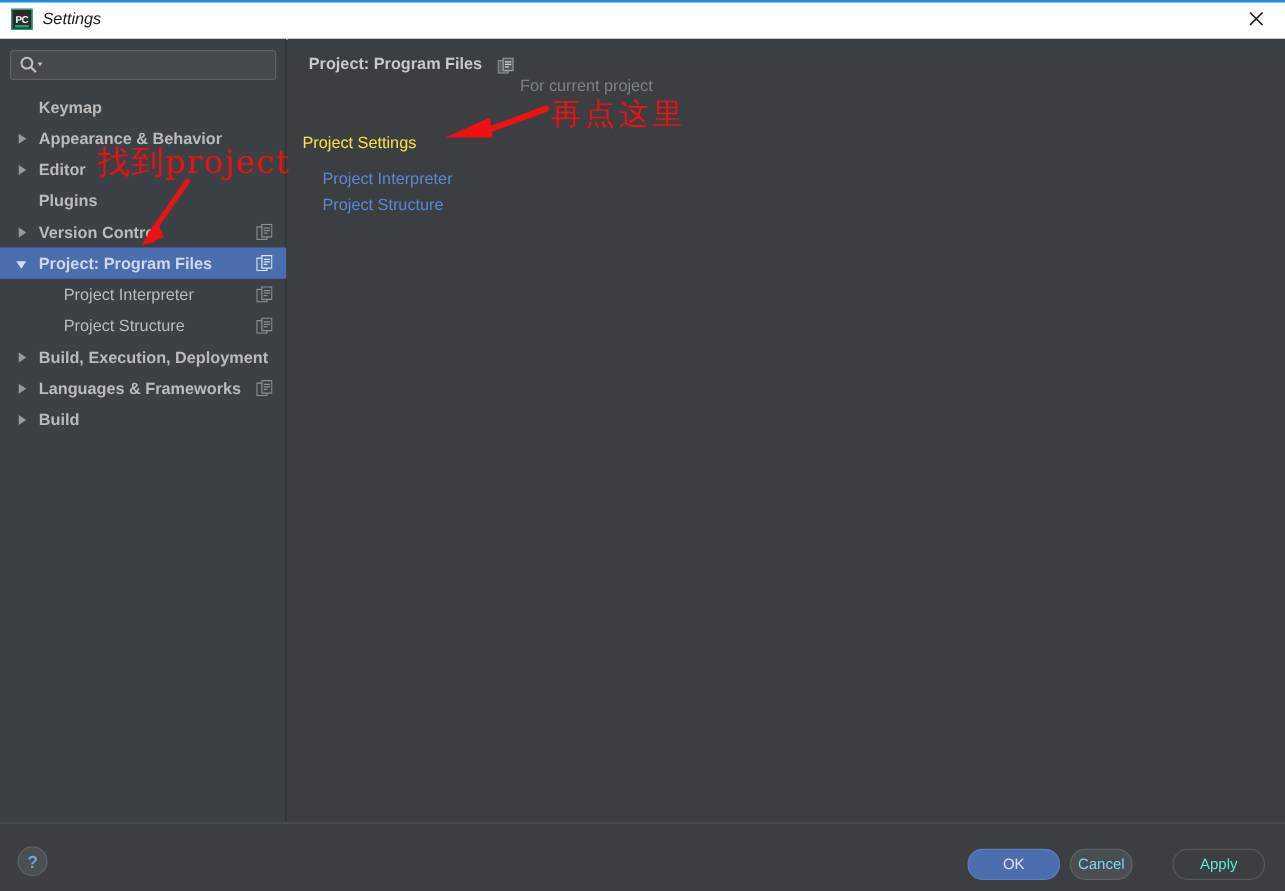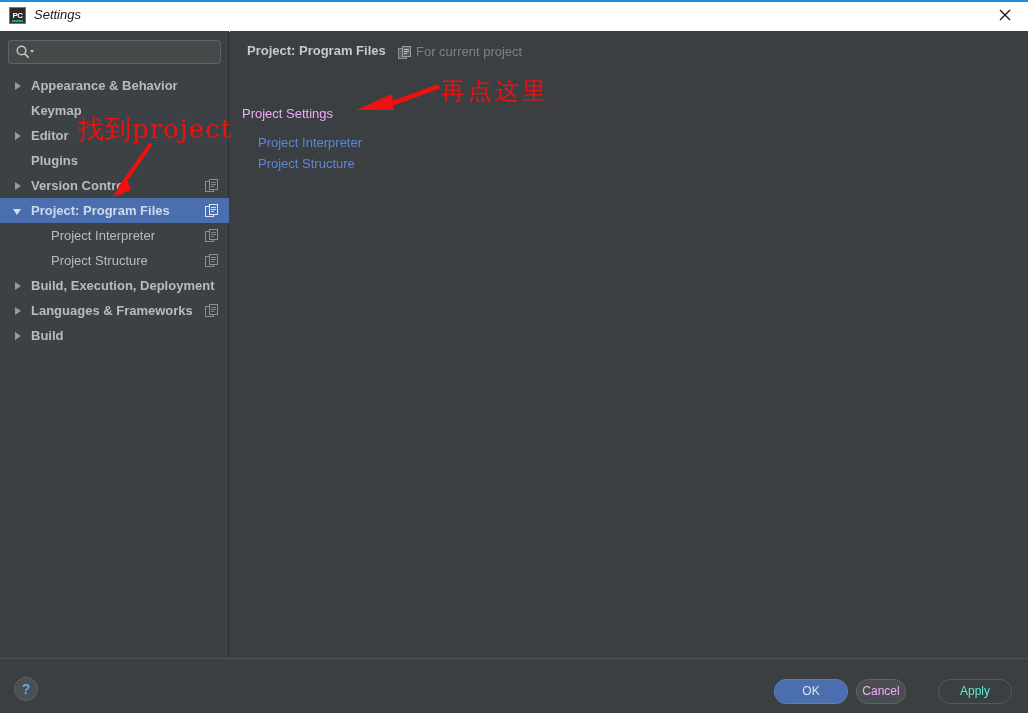--- a/index.html
+++ b/index.html
@@ -146,28 +146,28 @@
   }
   #scope-wrap {
     position: absolute; left: 168px; top: 13px;
     height: 18px;
   }
   #scope-icon {
     position: absolute; left: 0; top: 2px;
     width: 13px; height: 13px;
   }
   #scope-label {
-    position: absolute; left: 18px; top: 0;
+    position: absolute; left: 18px; top: 17px;
     font-size: 13px; color: #808080;
     white-space: nowrap;
     font-family: "Liberation Sans", sans-serif;
   }
   #section-title {
     position: absolute; left: 12px; top: 75px;
-    font-size: 13px; color: #f0abfc;
+    font-size: 13px; color: #fde047;
     font-family: "Liberation Sans", sans-serif;
   }
   .link-row {
     position: absolute; left: 28px;
     font-size: 13px; color: #5b87d6;
     cursor: pointer;
     font-family: "Liberation Sans", sans-serif;
   }
   #link-0 { top: 104px; }
   #link-1 { top: 125px; }
@@ -207,21 +207,21 @@
   #btn-ok {
     left: 774px; width: 74px;
     background: #4b6eaf;
     border: 1px solid #5b7ec0;
     color: #dfe4ec;
   }
   #btn-cancel {
     left: 856px; width: 50px;
     background: #4a4e50;
     border: 1px solid #5e6366;
-    color: #f0abfc;
+    color: #7dd3fc;
   }
   #btn-apply {
     left: 938px; width: 74px;
     background: #3c3f41;
     border: 1px solid #55595b;
     color: #5eead4;
   }
 
   
   .anno {
@@ -287,25 +287,25 @@
       <input id="search-input" type="text" placeholder="" style="">
       <svg id="search-icon" viewBox="0 0 20 16">
         <circle cx="6.5" cy="6.5" r="4.3" stroke="#c0c0c0" stroke-width="1.6" fill="none"></circle>
         <path d="M9.8,9.8 L13.2,13.2" stroke="#c0c0c0" stroke-width="1.8" fill="none" stroke-linecap="round"></path>
         <path d="M15,6 L19,6 L17,9 Z" fill="#c0c0c0"></path>
       </svg>
     </div>
 
     <div id="tree">
         <div class="tree-row lvl0">
+          <span class="tree-label">Keymap</span>
+        </div>
+        <div class="tree-row lvl0">
           <div class="arrow right"></div>
           <span class="tree-label">Appearance &amp; Behavior</span>
-        </div>
-        <div class="tree-row lvl0">
-          <span class="tree-label">Keymap</span>
         </div>
         <div class="tree-row lvl0">
           <div class="arrow right"></div>
           <span class="tree-label">Editor</span>
         </div>
         <div class="tree-row lvl0">
           <span class="tree-label">Plugins</span>
         </div>
         <div class="tree-row lvl0">
           <div class="arrow right"></div>

